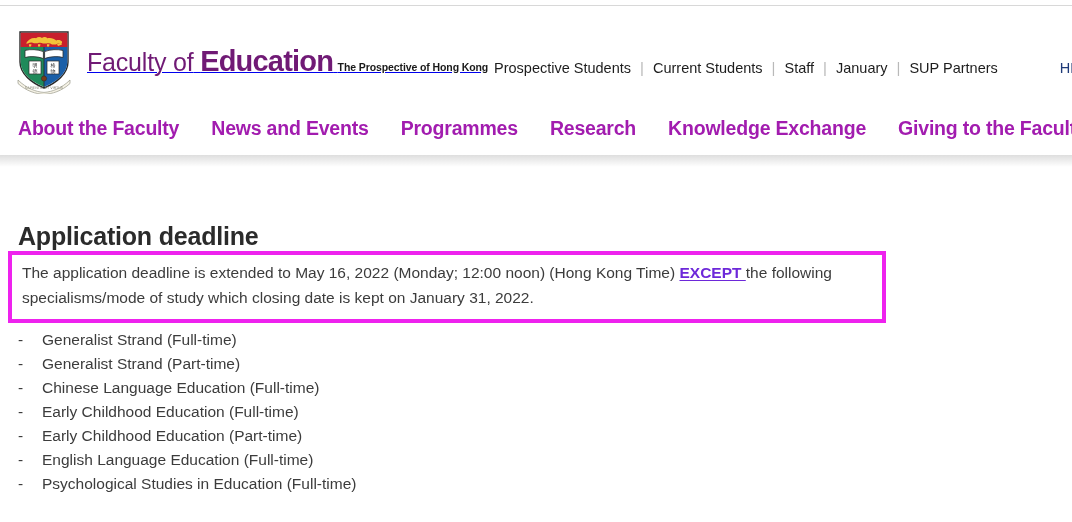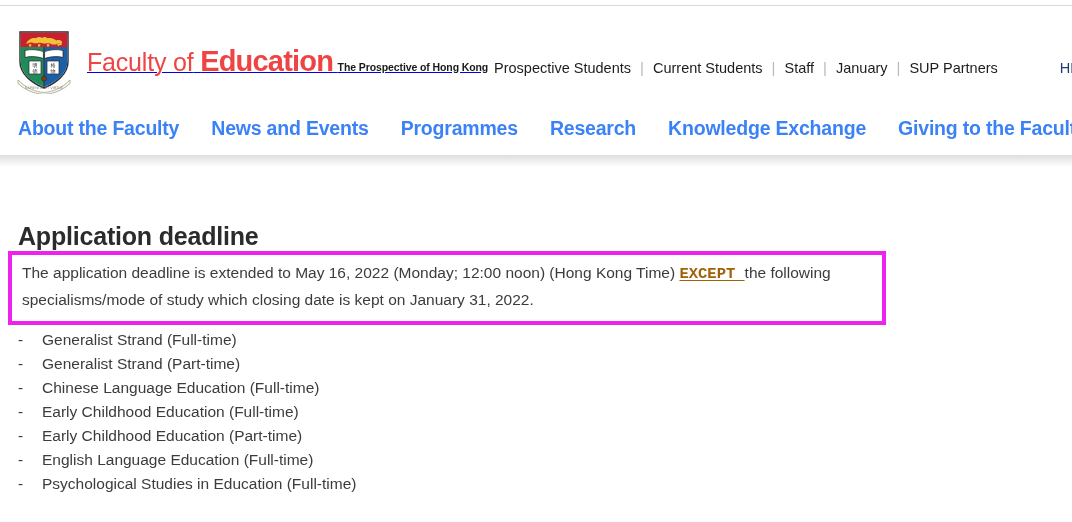--- a/index.html
+++ b/index.html
@@ -60,21 +60,21 @@
     width: 56px;
     height: 66px;
     display: block;
   }
   .wordmark {
     margin-left: 15px;
     line-height: 1;
   }
   .wm-line1 {
     font-size: 25px;
-    color: #ef4444;
+    color: #701a75;
     letter-spacing: -0.2px;
     white-space: nowrap;
   }
   .wm-line1 .light { font-weight: 400; }
   .wm-line1 .heavy { font-weight: 700; font-size: 29px; letter-spacing: -0.8px; }
   .wm-line2 {
     font-size: 10.5px;
     font-weight: 700;
     color: #1a1a1a;
     text-align: right;
@@ -115,21 +115,21 @@
     position: absolute;
     top: 111px;
     left: 18px;
     display: flex;
     align-items: baseline;
     white-space: nowrap;
   }
   .main-nav .nav-link {
     font-size: 19.5px;
     font-weight: 700;
-    color: #3b82f6;
+    color: #a21caf;
     text-decoration: none;
     margin-right: 32px;
     letter-spacing: -0.2px;
   }
   .main-nav .nav-link:last-child { margin-right: 0; }
 
   
   .content {
     position: absolute;
     top: 0;
@@ -167,24 +167,23 @@
     background: #ffffff;
   }
   .deadline-text {
     font-size: 15.5px;
     line-height: 25px;
     color: #3c3c3c;
     margin: 0;
   }
   .deadline-text .except {
     font-weight: 700;
-    color: #a16207;
+    color: #6d28d9;
     text-decoration: underline;
     text-underline-offset: 2px;
-    font-family: Liberation Mono, monospace;
   }
 
   
   .specialism-list {
     position: absolute;
     top: 328px;
     left: 18px;
     margin: 0;
     padding: 0;
     list-style: none;

